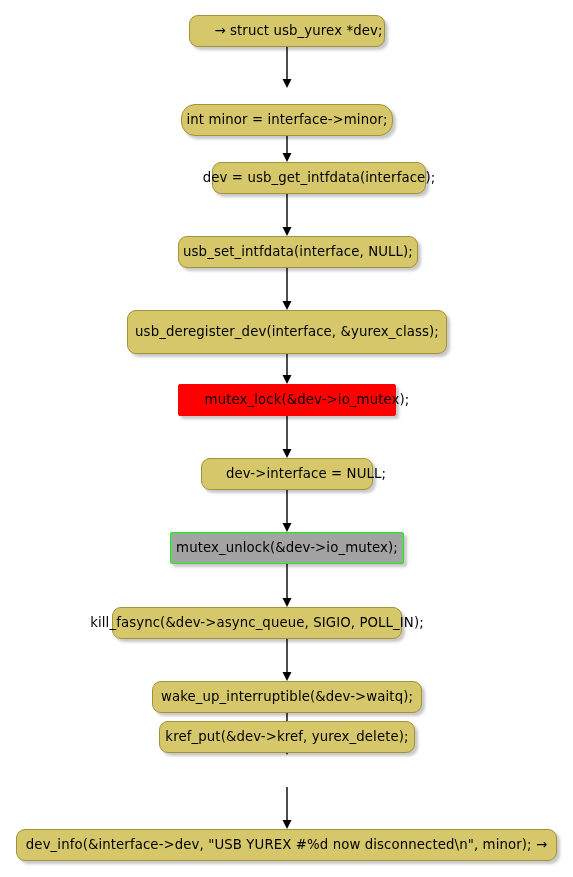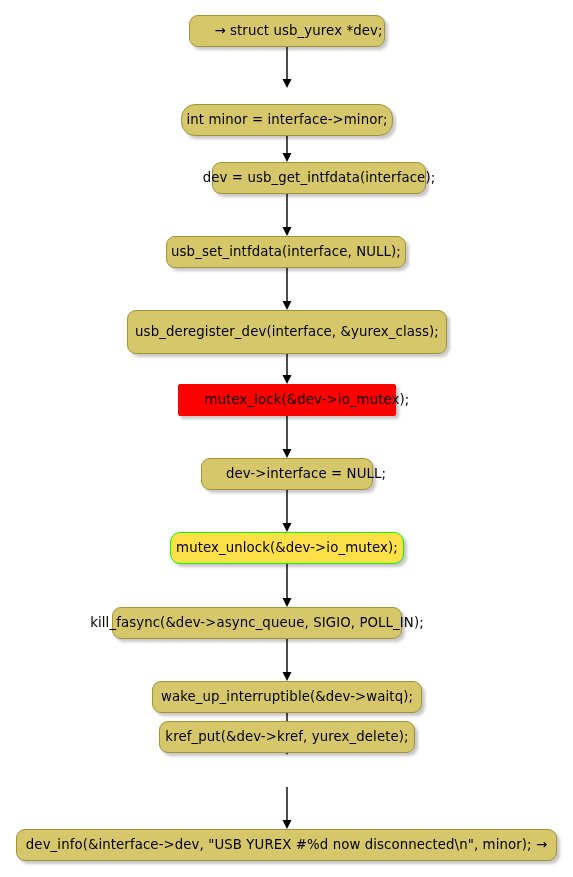--- a/index.html
+++ b/index.html
@@ -53,23 +53,23 @@
     box-shadow: 3px 3px 3px rgba(0, 0, 0, 0.22);
   }
   .node.red {
     background: #ff0000;
     border: 1px solid #ff0000;
     border-radius: 2px;
     box-shadow: 3px 3px 3px rgba(0, 0, 0, 0.22);
     padding-left: 40px;
   }
   .node.green {
-    background: #fde047;
+    background: #a3a3a3;
     border: 1px solid #00ff00;
-    border-radius: 10px;
+    border-radius: 2px;
     box-shadow: 3px 3px 3px rgba(0, 0, 0, 0.22);
   }
 </style>
 </head>
 <body>
 
 <div id="flowchart">
 
   <svg id="edges" width="573" height="877" viewBox="0 0 573 877" xmlns="http://www.w3.org/2000/svg">
       <g>
@@ -121,21 +121,21 @@
   <div id="nodes">
       <div class="node default" style="left: 189px; top: 15px; width: 196px; height: 32px; padding-left: 23px;">
         <span class="label">→ struct usb_yurex *dev;</span>
       </div>
       <div class="node default" style="left: 181px; top: 104px; width: 212px; height: 32px; border-radius: 14px;">
         <span class="label">int minor = interface-&gt;minor;</span>
       </div>
       <div class="node default" style="left: 164px; top: 162px; width: 214px; height: 32px; margin-left: 48px;">
         <span class="label">dev = usb_get_intfdata(interface);</span>
       </div>
-      <div class="node default" style="left: 166px; top: 236px; width: 240px; height: 32px;">
+      <div class="node default" style="left: 178px; top: 236px; width: 240px; height: 32px;">
         <span class="label">usb_set_intfdata(interface, NULL);</span>
       </div>
       <div class="node default" style="left: 127px; top: 310px; width: 320px; height: 44px;">
         <span class="label">usb_deregister_dev(interface, &amp;yurex_class);</span>
       </div>
       <div class="node red" style="left: 178px; top: 384px; width: 218px; height: 32px;">
         <span class="label">mutex_lock(&amp;dev-&gt;io_mutex);</span>
       </div>
       <div class="node default" style="left: 201px; top: 458px; width: 172px; height: 32px; padding-left: 38px;">
         <span class="label">dev-&gt;interface = NULL;</span>

